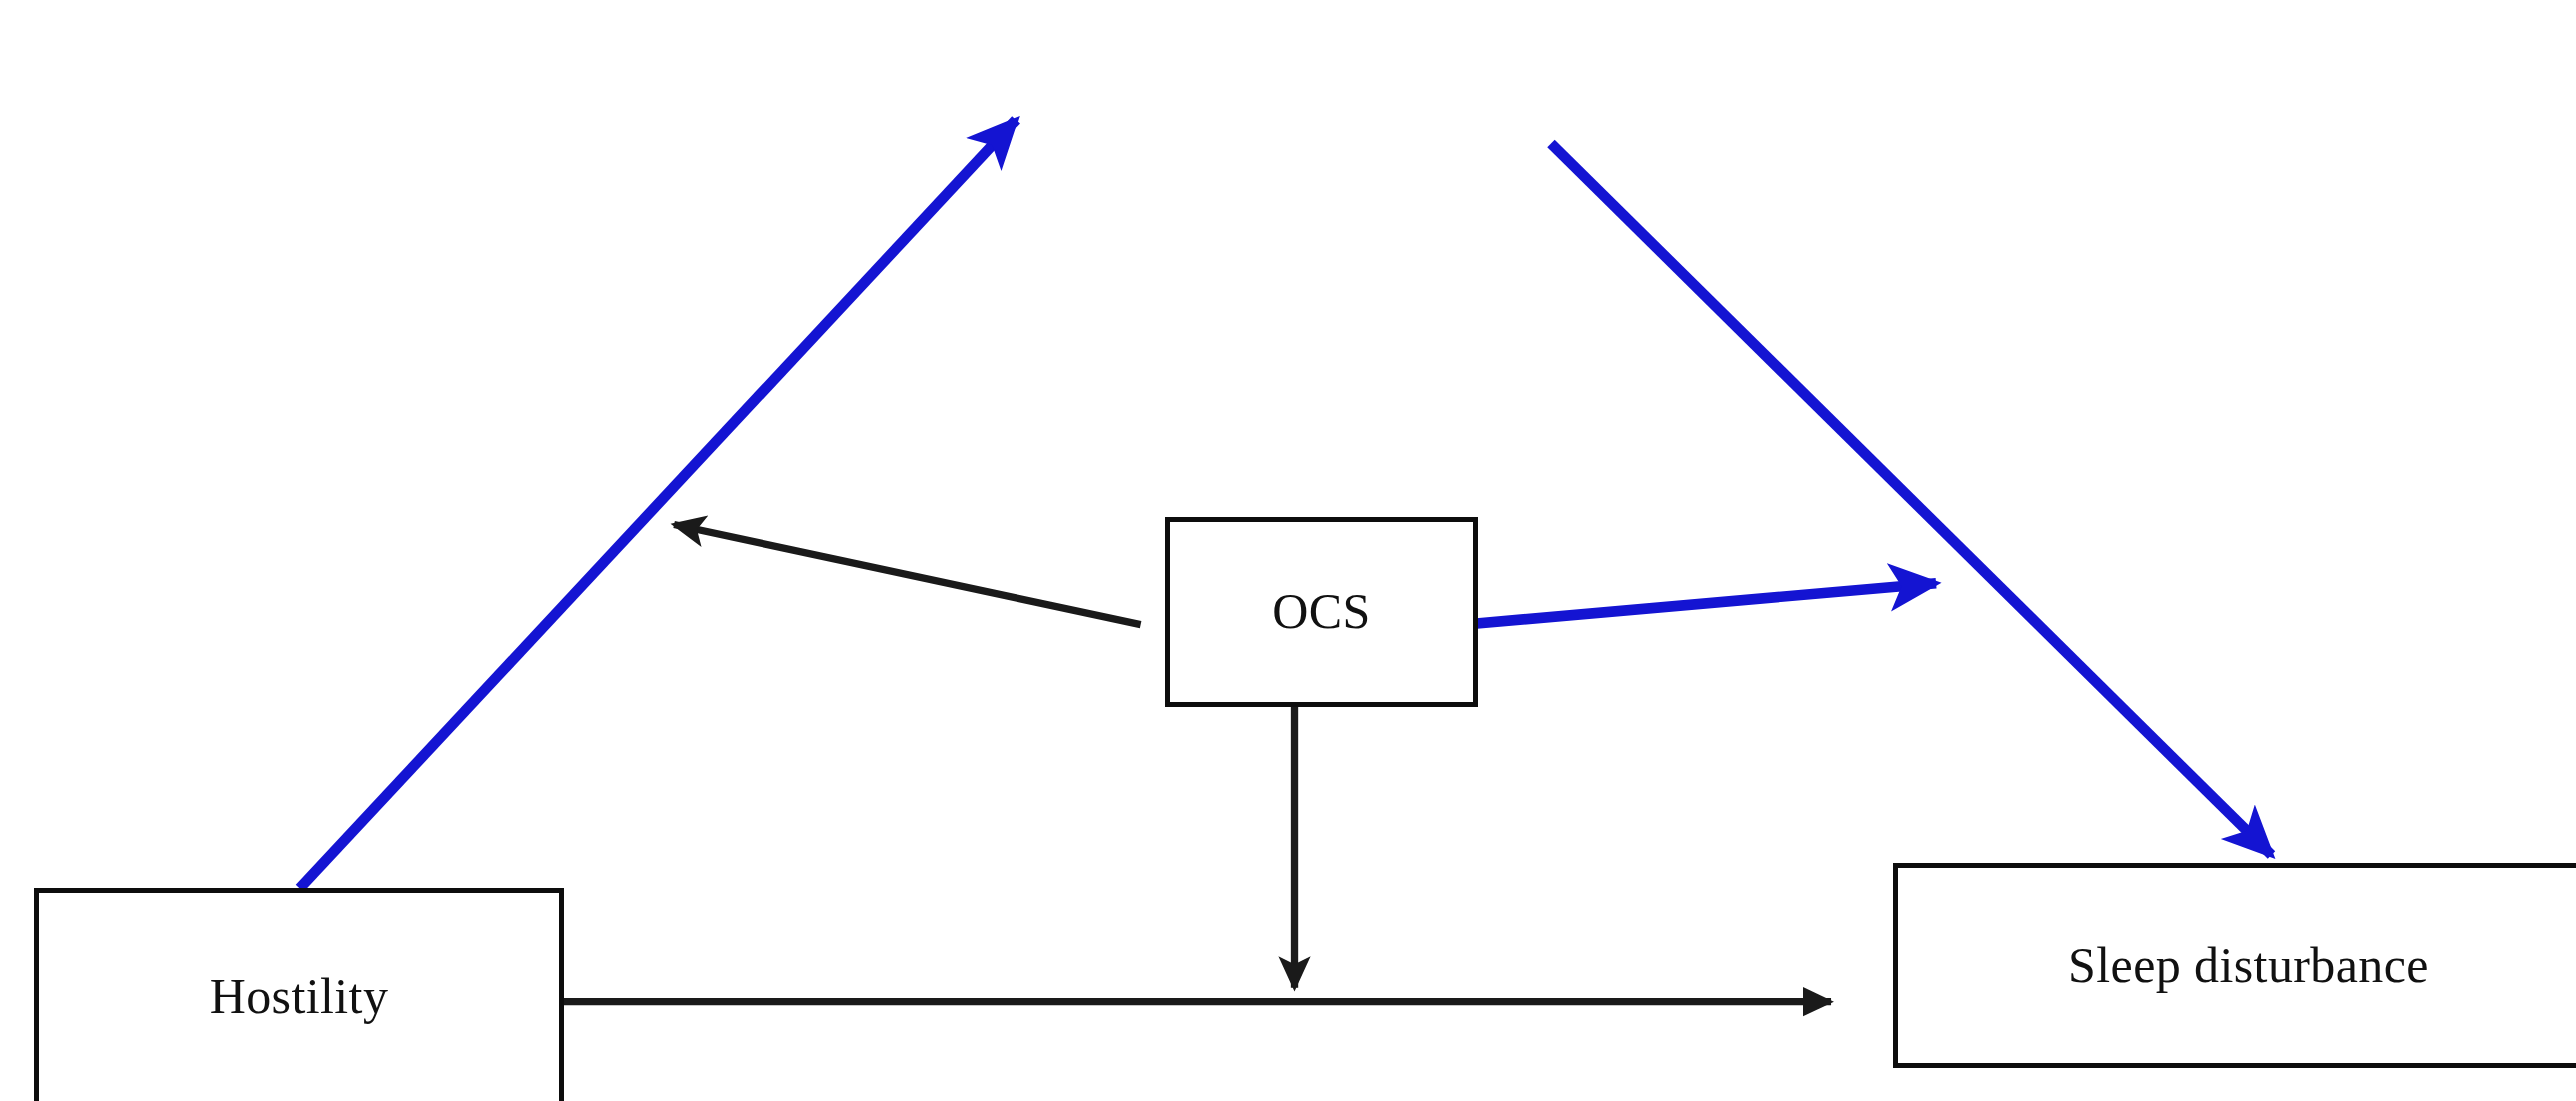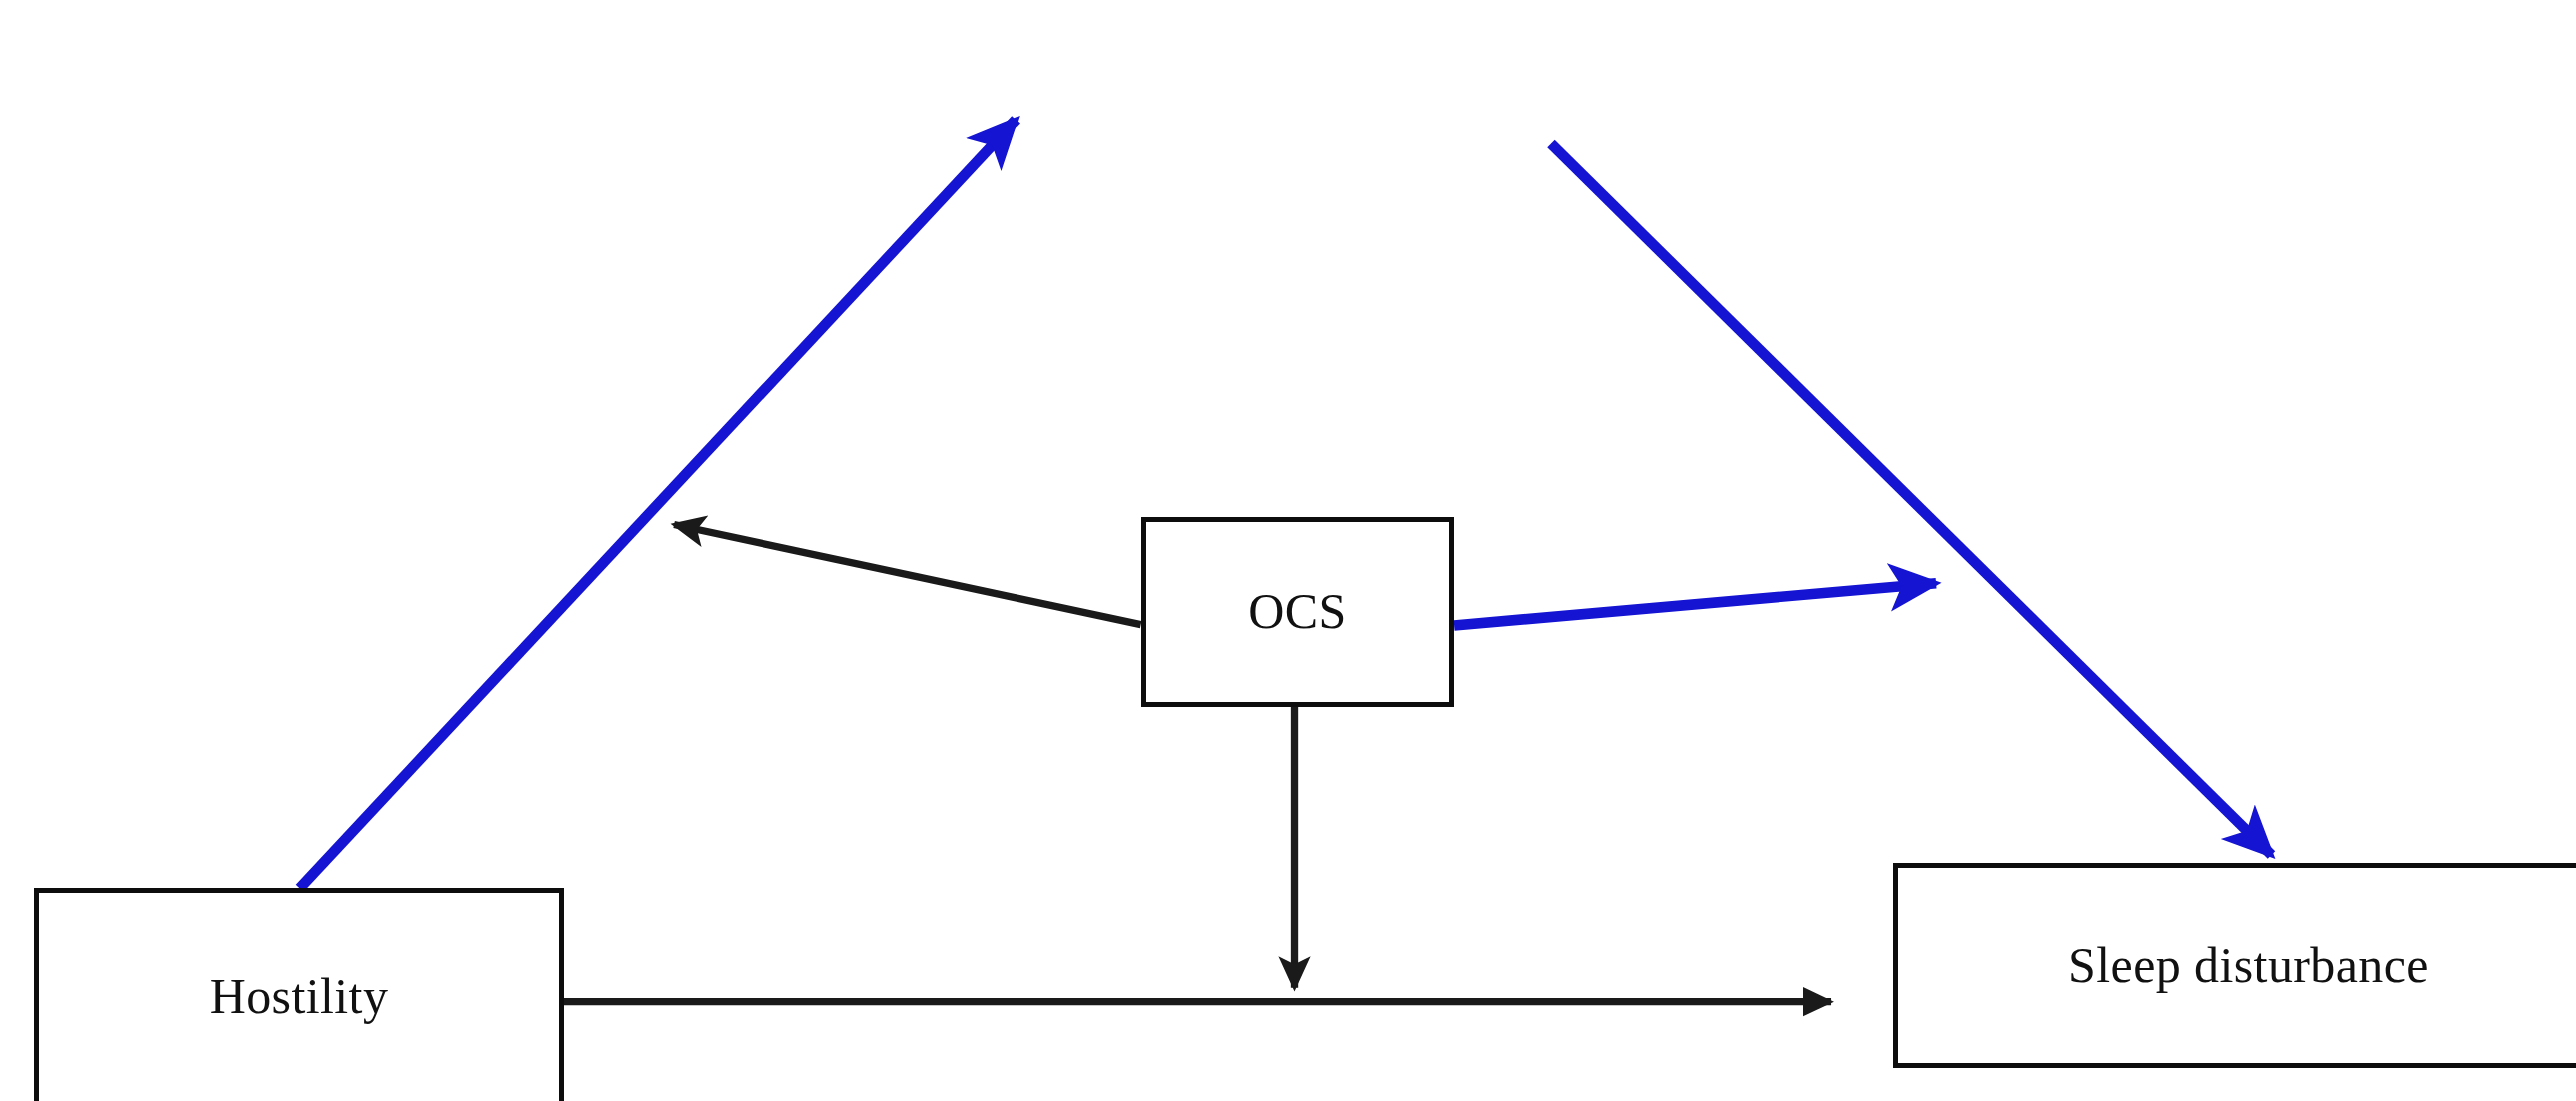--- a/index.html
+++ b/index.html
@@ -44,21 +44,21 @@
     white-space: pre-line;
     font-weight: 400;
   }
   #node-somatic {
     left: 1028px;
     top: 27px;
     width: 533px;
     height: 278px;
   }
   #node-ocs {
-    left: 1141px;
+    left: 1165px;
     top: 517px;
     width: 313px;
     height: 190px;
   }
   #node-hostility {
     left: 34px;
     top: 888px;
     width: 530px;
     height: 218px;
   }

